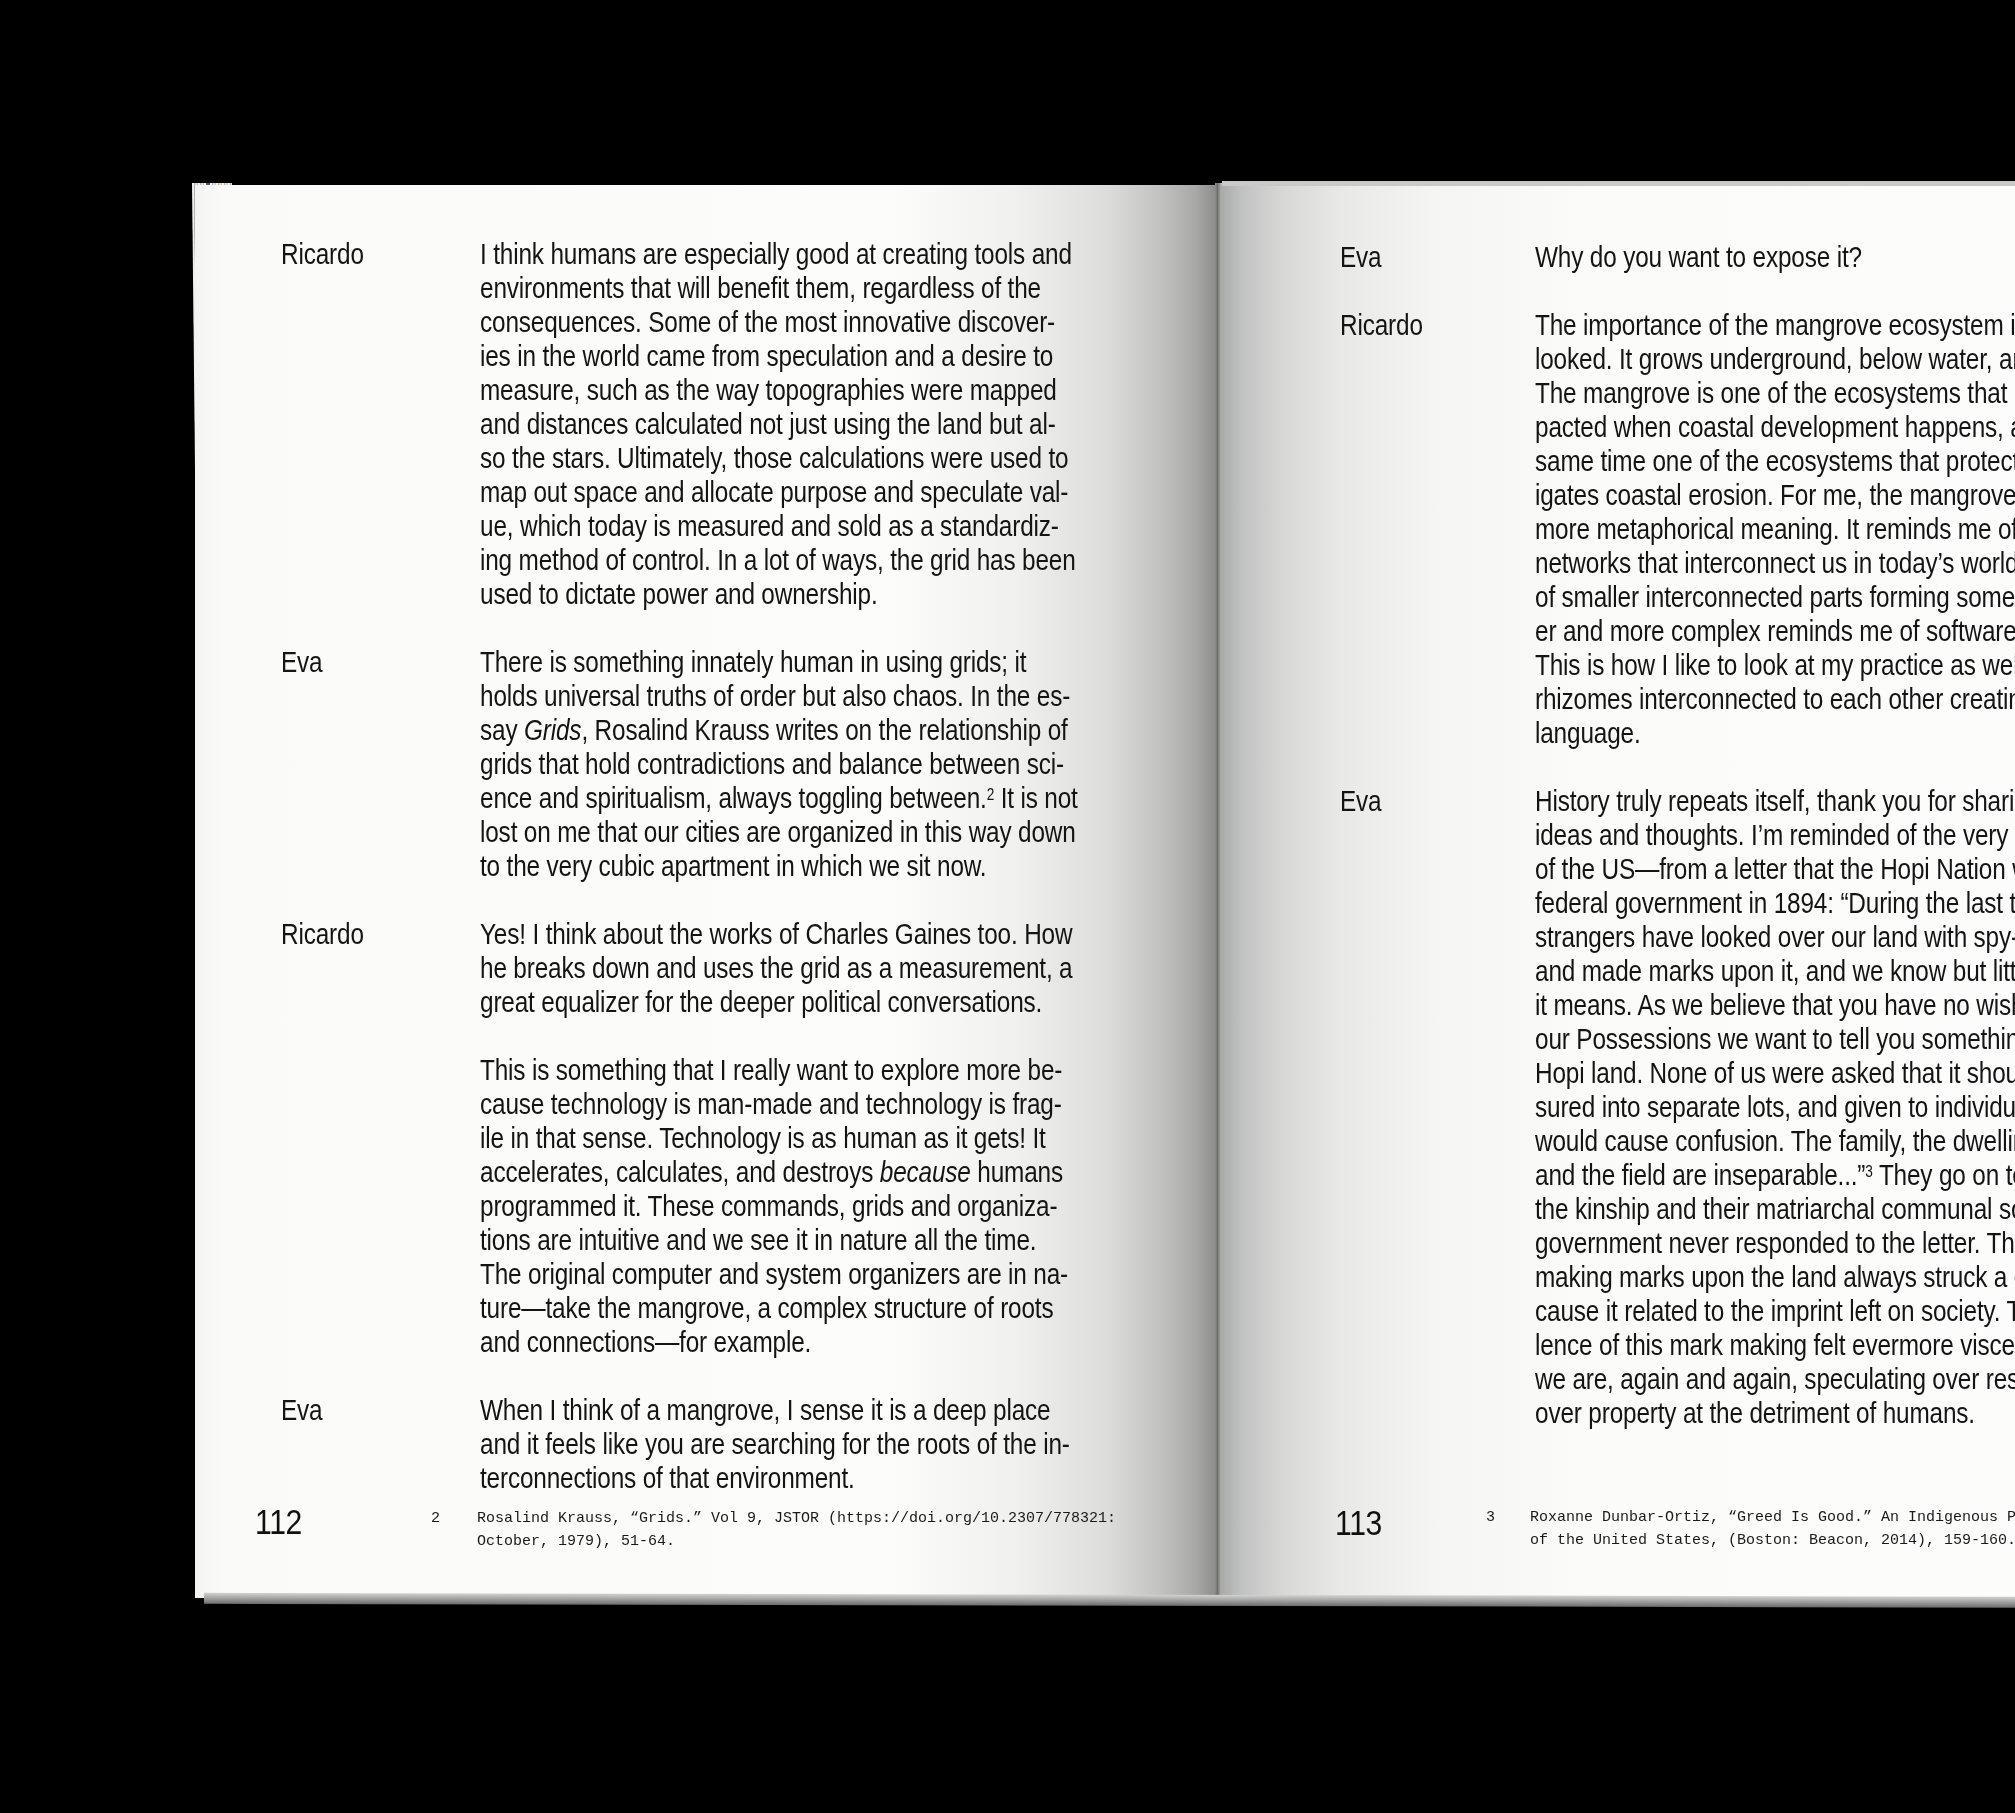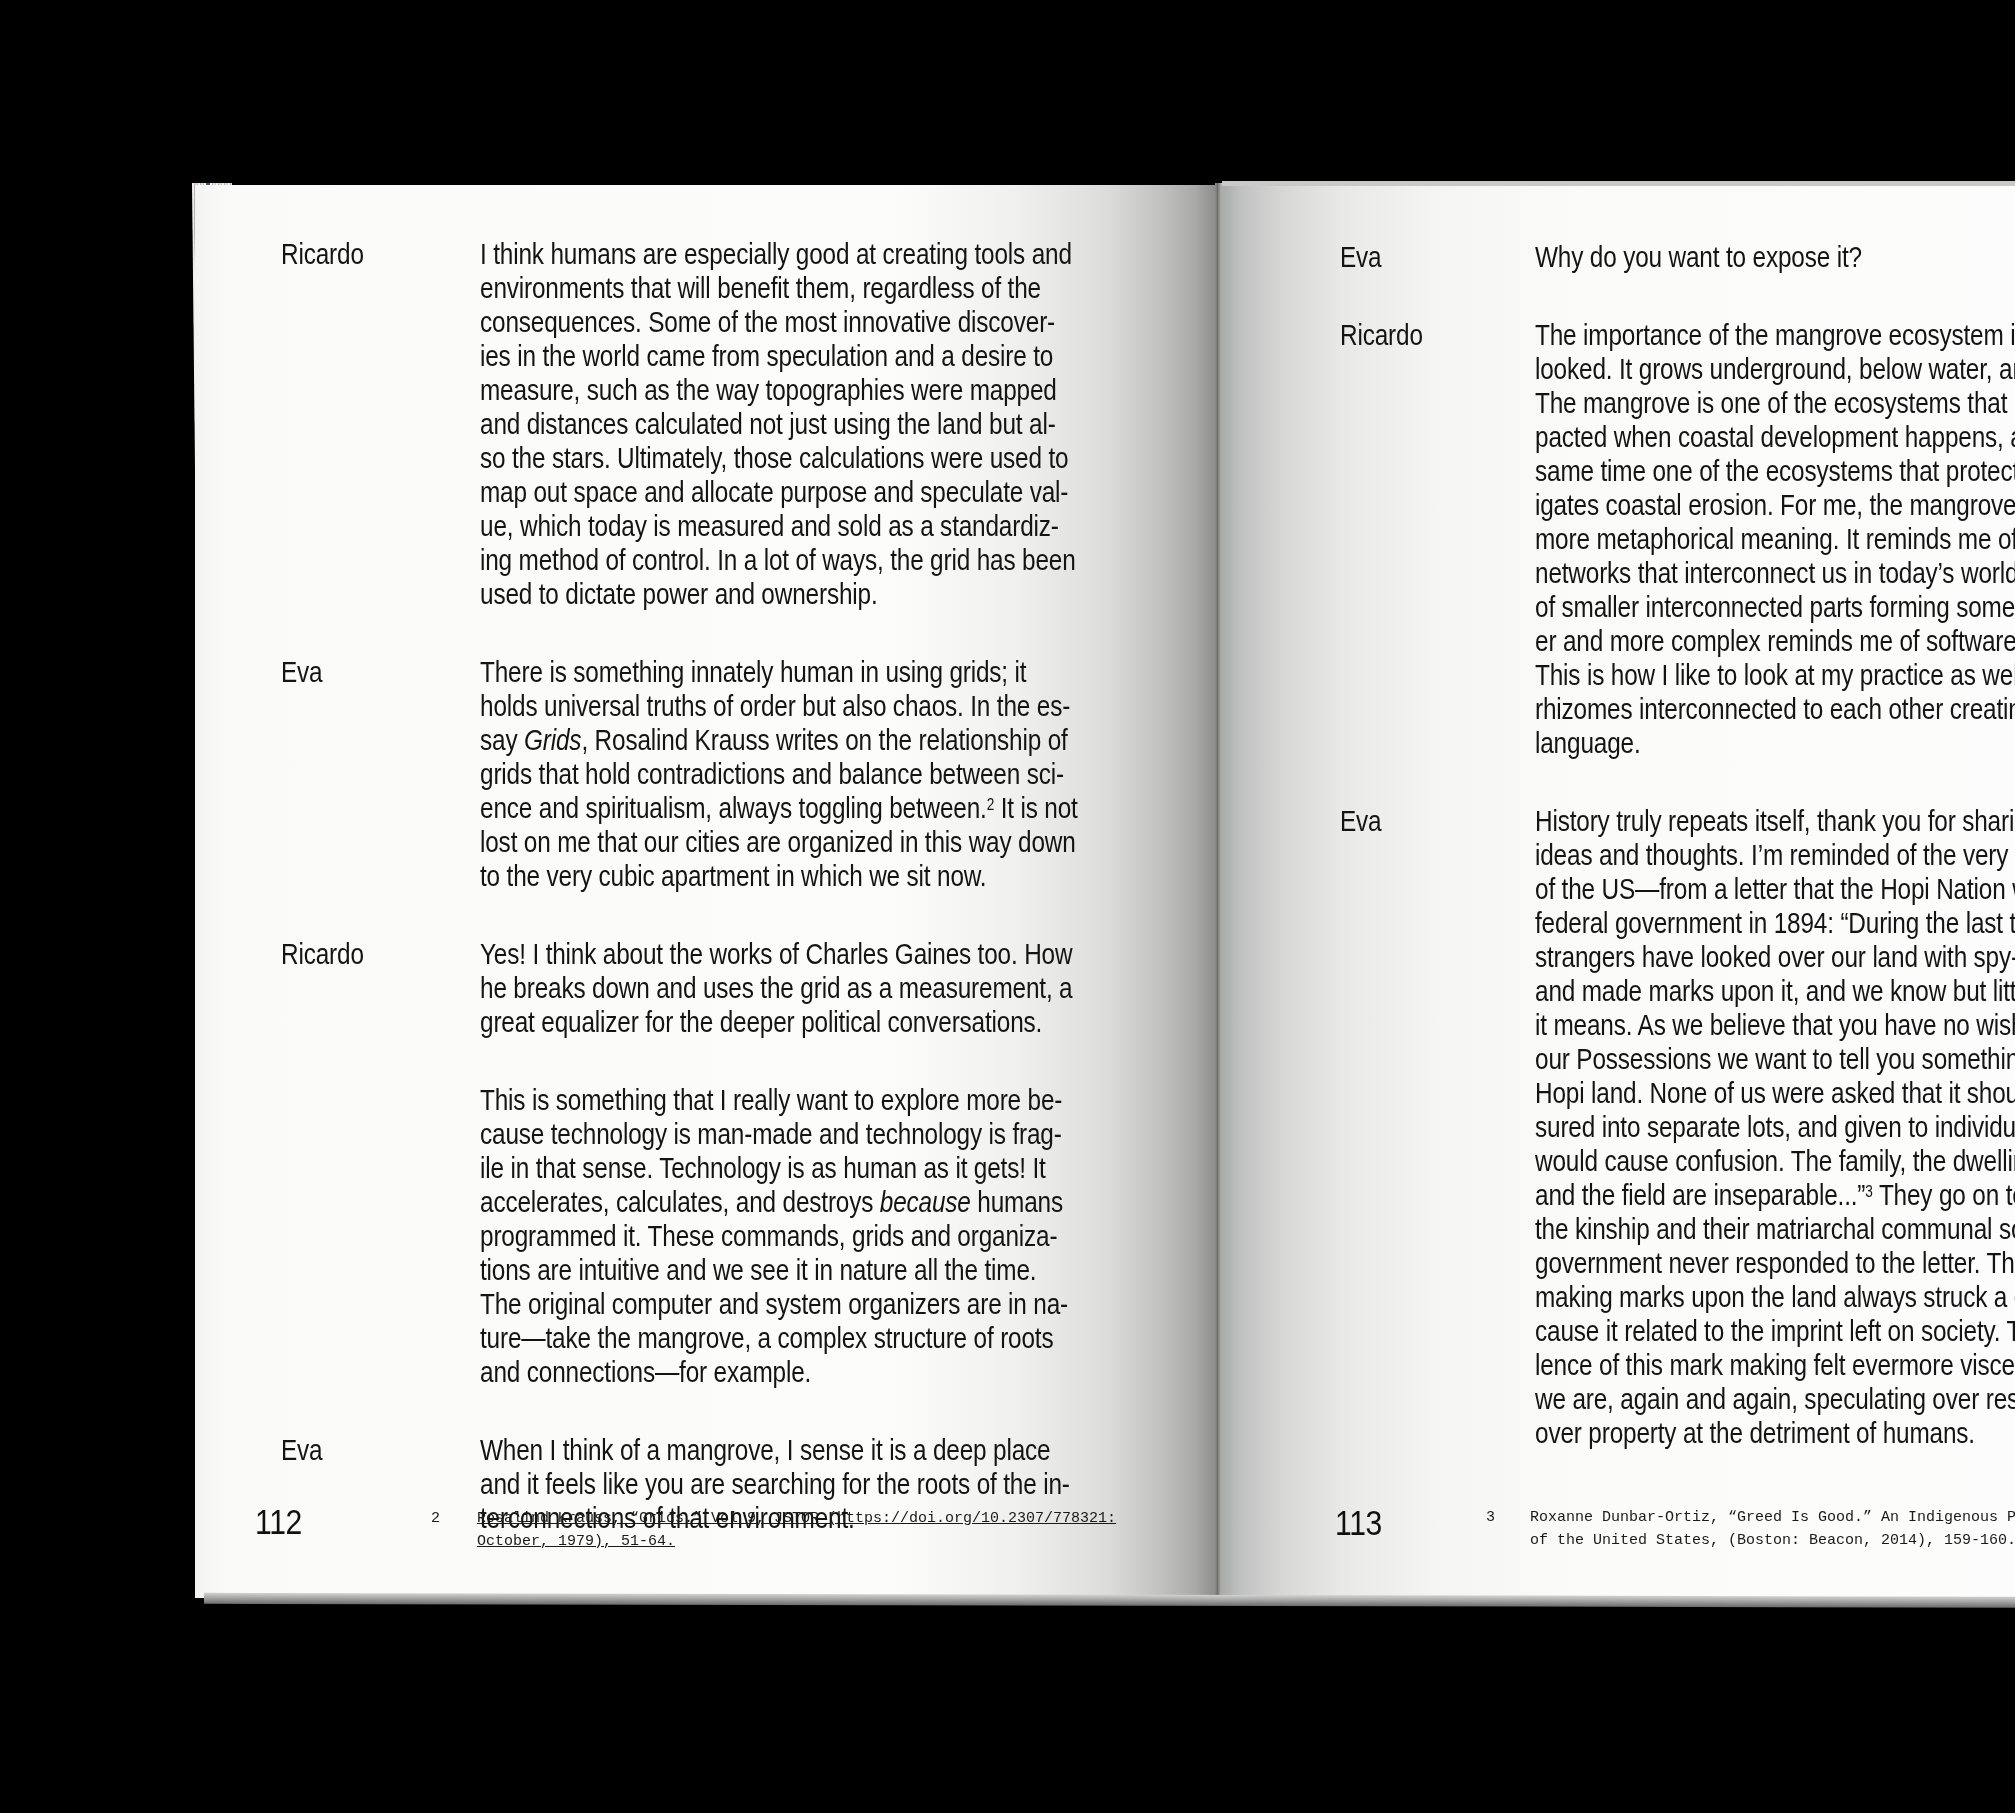--- a/index.html
+++ b/index.html
@@ -16,37 +16,37 @@
 
   .edge-stack-left{position:absolute;left:192px;top:183px;width:40px;height:1412px;
     transform:skewX(0.6deg);transform-origin:top left;
     background:repeating-linear-gradient(90deg,#efefed 0 1.6px,#b4b4b2 2px 2.8px,#dcdcda 3.2px 4.8px,#c6c6c4 5.2px 6px);}
   .ribbon-blue{position:absolute;left:13.7px;top:0;width:4px;height:100%;background:#3a5a7d;}
 
   .top-edge-right{position:absolute;left:1222px;top:181px;width:974px;height:4.8px;background:#c9c9c8;}
   .bottom-edge{position:absolute;left:204px;top:1595px;width:2067px;height:10.5px;transform:rotate(0.12deg);
     background:linear-gradient(180deg,#d2d2d1 0,#ababaa 40%,#6c6c6b 100%);}
 
-  .dialogue{position:absolute;display:flex;flex-direction:column;gap:44px;}
+  .dialogue{position:absolute;display:flex;flex-direction:column;gap:34px;}
   .page-left .dialogue{left:86px;top:52px;}
   .page-right .dialogue{left:119px;top:55px;}
   .entry{position:relative;}
   .speaker,.speech{font-family:"Liberation Sans",sans-serif;font-size:29px;line-height:34px;
     color:#141414;white-space:pre;letter-spacing:-0.2px;
     transform:scaleX(0.84);transform-origin:0 0;}
   .speaker{position:absolute;left:0;top:0;}
   .page-left .speech{margin-left:199px;}
   .page-right .speech{margin-left:195px;}
   .speech em{font-style:italic;}
   .speech sup{font-size:56%;line-height:0;position:relative;top:-0.5em;vertical-align:baseline;}
 
   .footnote-marker,.footnote-text{position:absolute;font-family:"Liberation Mono",monospace;
     font-size:15px;line-height:23px;color:#1a1a1a;white-space:pre;}
   .page-left .footnote-marker{left:236px;top:1322px;}
-  .page-left .footnote-text{left:282px;top:1322px;text-decoration:underline;}
+  .page-left .footnote-text{left:282px;top:1322px;}
   .page-right .footnote-marker{left:265px;top:1321px;}
   .page-right .footnote-text{left:309px;top:1321px;}
 
   .pagenum{position:absolute;font-family:"Liberation Sans",sans-serif;font-size:35px;line-height:36px;
     color:#101010;letter-spacing:-0.4px;transform:scaleX(0.86);transform-origin:0 0;}
   .page-left .pagenum{left:60px;top:1319px;}
   .page-right .pagenum{left:114px;top:1320px;}
 </style>
 </head>
 <body>

